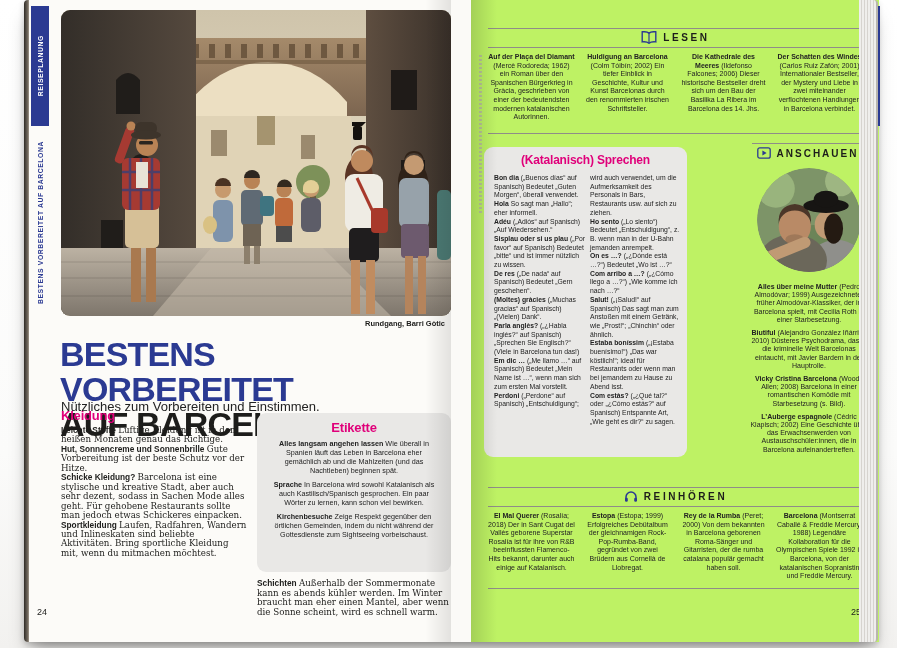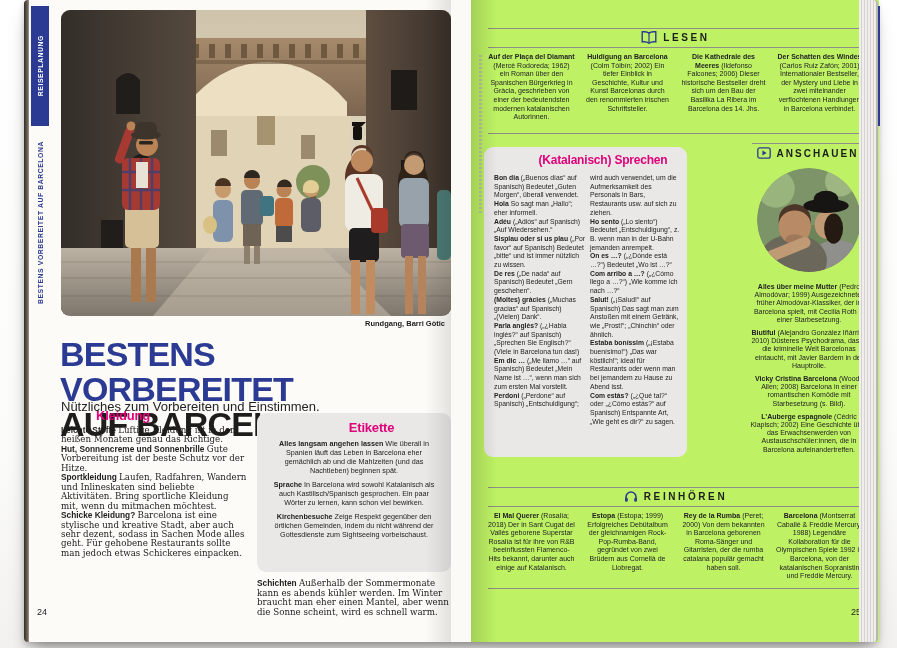--- a/index.html
+++ b/index.html
@@ -25,21 +25,21 @@
   .vtext{writing-mode:vertical-rl;transform:rotate(180deg);font-size:6.8px;font-weight:bold;letter-spacing:.6px;white-space:nowrap;}
   .vlabel{position:absolute;width:18px;height:190px;display:flex;align-items:center;justify-content:center;color:#2b3a92;}
 
   
   .photo{position:absolute;left:32px;top:10px;width:390px;height:306px;border-radius:9px;overflow:hidden;background:#d8cdb6;}
   .caption{position:absolute;top:319px;right:6px;font-size:7.5px;font-weight:bold;color:#1c1c1a;}
   .title{position:absolute;left:31px;top:325px;line-height:35px;font-size:34px;font-weight:800;letter-spacing:-.8px;margin-top:12px;}
   .title .t1{color:#2b3a92;display:block;}
   .title .t2{color:#1d1d1b;display:block;}
   .subtitle{position:absolute;left:32px;top:399px;font-size:13px;color:#222;}
-  .pink{color:#e0007a;padding-left:35px;}
+  .pink{color:#e0007a;}
   .colhead{font-size:13px;font-weight:800;letter-spacing:-.2px;}
   .kleidung-head{position:absolute;left:32px;top:408px;}
   .kleidung-body{position:absolute;left:32px;top:426px;width:187px;font-family:"DejaVu Serif",serif;font-size:8.7px;line-height:9.45px;color:#1d1d1b;}
   .entry b{font-family:"Liberation Sans",sans-serif;font-size:8.3px;}
   .entry b::after{content:" ";}
   .entry{margin:0;}
   .graybox{position:absolute;background:#e9e8e6;border-radius:9px;}
   .etikette{left:228px;top:413px;width:194px;height:159px;padding:7px 11px 0 11px;box-sizing:border-box;text-align:center;}
   .etikette .colhead{display:block;margin-bottom:4px;}
   .etikette .entry{font-size:7.2px;line-height:9px;color:#222;margin-bottom:5px;}
@@ -222,22 +222,22 @@
       <h1 class="title">
         <span class="t1">BESTENS VORBEREITET</span>
         <span class="t2">AUF BARCELONA</span>
       </h1>
       <div class="subtitle">Nützliches zum Vorbereiten und Einstimmen.</div>
 
       <div class="kleidung-head colhead pink">Kleidung</div>
       <div class="kleidung-body">
         <p class="entry"><b>Leichte Stoffe</b><span>Luftige Kleidung ist in den heißen Monaten genau das Richtige.</span></p>
         <p class="entry"><b>Hut, Sonnencreme und Sonnenbrille</b><span>Gute Vorbereitung ist der beste Schutz vor der Hitze.</span></p>
+        <p class="entry"><b>Schicke Kleidung?</b><span>Barcelona ist eine stylische und kreative Stadt, aber auch sehr dezent, sodass in Sachen Mode alles geht. Für gehobene Restaurants sollte man jedoch etwas Schickeres einpacken.</span></p>
         <p class="entry"><b>Sportkleidung</b><span>Laufen, Radfahren, Wandern und Inlineskaten sind beliebte Aktivitäten. Bring sportliche Kleidung mit, wenn du mitmachen möchtest.</span></p>
-        <p class="entry"><b>Schicke Kleidung?</b><span>Barcelona ist eine stylische und kreative Stadt, aber auch sehr dezent, sodass in Sachen Mode alles geht. Für gehobene Restaurants sollte man jedoch etwas Schickeres einpacken.</span></p>
       </div>
 
       <div class="graybox etikette">
         <span class="colhead pink">Etikette</span>
         <p class="entry"><b>Alles langsam angehen lassen</b><span>Wie überall in Spanien läuft das Leben in Barcelona eher gemächlich ab und die Mahlzeiten (und das Nachtleben) beginnen spät.</span></p>
         <p class="entry"><b>Sprache</b><span>In Barcelona wird sowohl Katalanisch als auch Kastilisch/Spanisch gesprochen. Ein paar Wörter zu lernen, kann schon viel bewirken.</span></p>
         <p class="entry"><b>Kirchenbesuche</b><span>Zeige Respekt gegenüber den örtlichen Gemeinden, indem du nicht während der Gottesdienste zum Sightseeing vorbeischaust.</span></p>
       </div>
 
       <p class="schichten entry"><b>Schichten</b><span>Außerhalb der Sommermonate kann es abends kühler werden. Im Winter braucht man eher einen Mantel, aber wenn die Sonne scheint, wird es schnell warm.</span></p>

